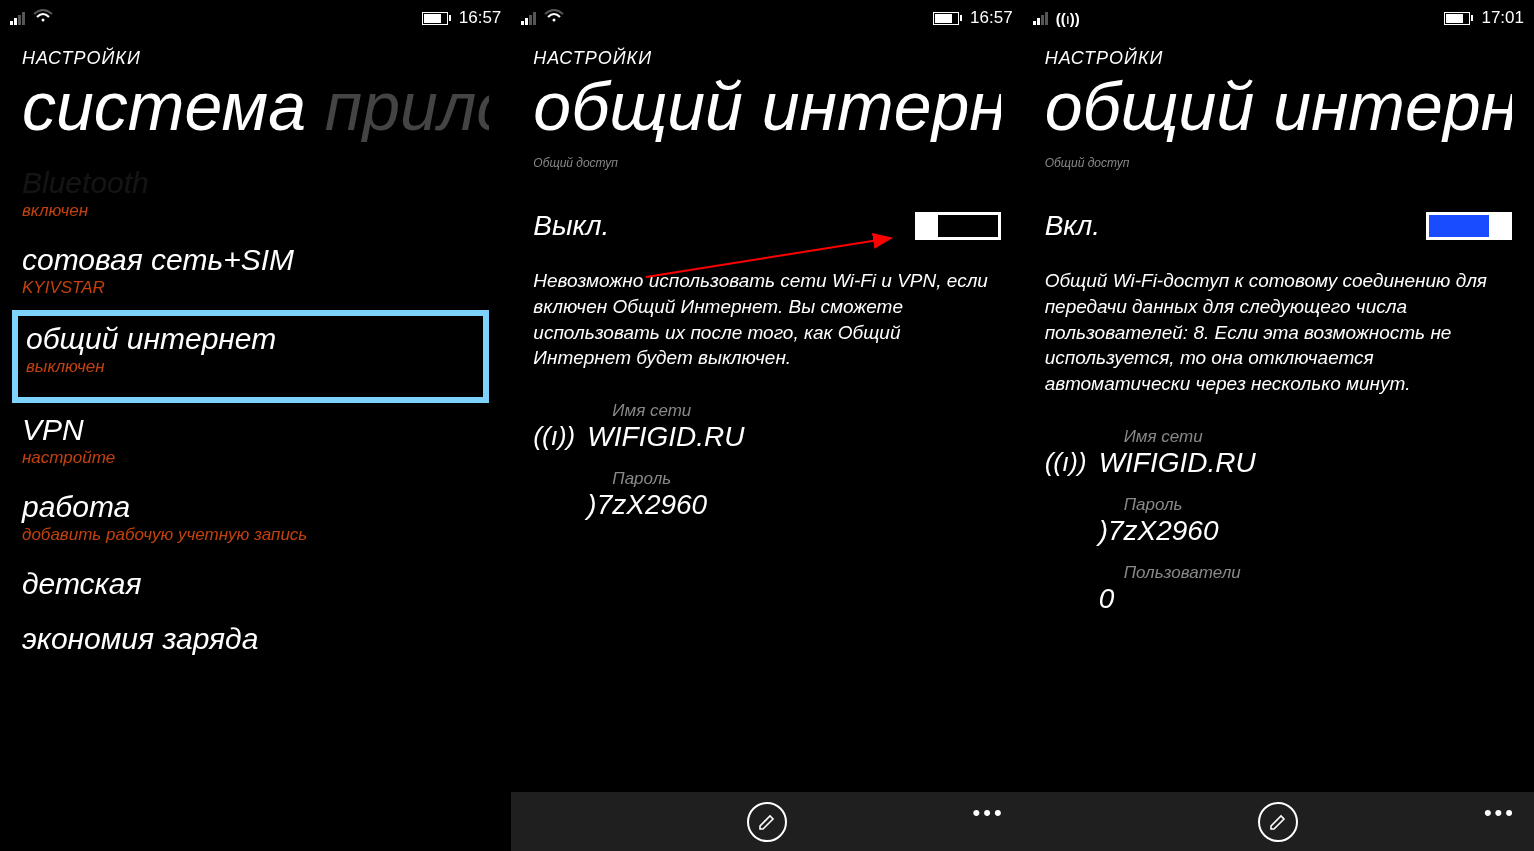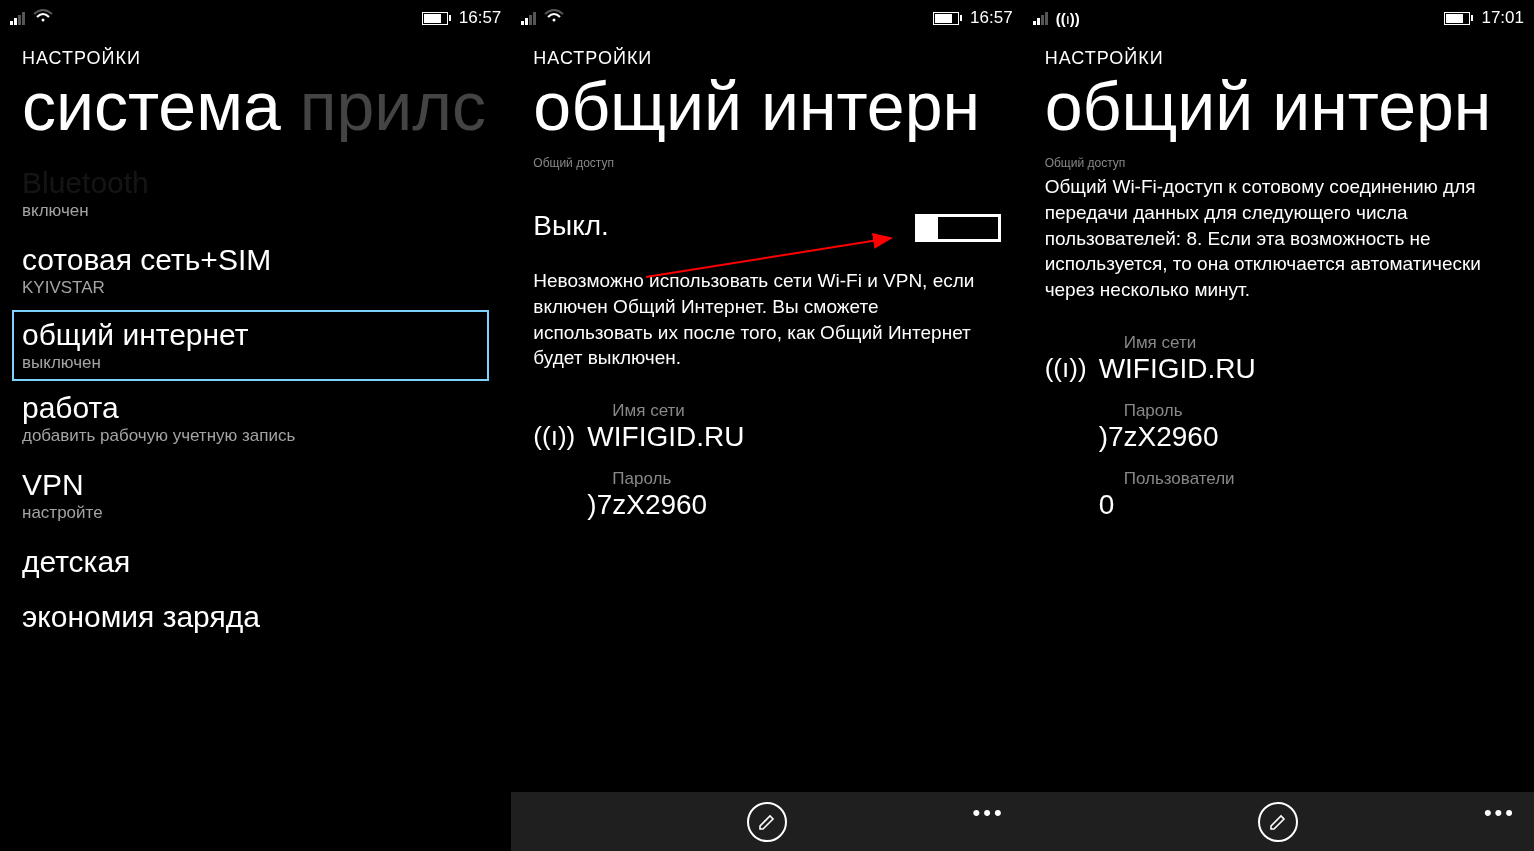--- a/index.html
+++ b/index.html
@@ -13,31 +13,31 @@
     .signal-icon span:nth-child(1){height:4px} .signal-icon span:nth-child(2){height:7px}
     .signal-icon span:nth-child(3){height:10px} .signal-icon span:nth-child(4){height:13px}
     .signal-icon.dim span:nth-child(3), .signal-icon.dim span:nth-child(4){ background:#555 }
     .wifi-icon svg { stroke:#fff; fill:none; }
     .wifi-icon.dim svg .arc3 { stroke:#555; }
     .battery-icon { display:inline-flex; align-items:center; }
     .battery-icon .body { width:26px; height:13px; border:1.5px solid #fff; position:relative; }
     .battery-icon .fill { position:absolute; left:1px; top:1px; bottom:1px; width:17px; background:#fff; }
     .battery-icon .tip { width:2px; height:6px; background:#fff; margin-left:1px; }
     .time { font-size:17px; }
-    .content { padding:18px 22px 0 22px; }
+    .content { padding:18px 22px 0 22px;font-style:italic; }
     .section-label { font-size:18px; letter-spacing:1px; text-transform:uppercase; margin-bottom:2px; }
     .page-title { font-size:68px; white-space:nowrap; overflow:hidden; font-weight:200; line-height:1.05; margin-bottom:14px; }
     .pt-dim { color:#444; }
     .list-item { padding:10px 0 12px 0; }
     .list-item .title { font-size:30px; line-height:1.1; }
-    .list-item .sub { font-size:17px; color:#a3a3a3; margin-top:2px; }
+    .list-item .sub { font-size:17px; color:#c2410c; margin-top:2px; }
     .list-item.cut .title { color:#fff; opacity:.08; }
-    .list-item.hl { border:2px solid #7dd3fc; padding:6px 8px 6px 8px; margin-left:-10px; }
+    .list-item.hl { border:6px solid #7dd3fc; padding:6px 8px 20px 8px; margin-left:-10px; }
     .field-label { font-size:12px; color:#888; margin-bottom:4px; }
-    .toggle-row { display:flex; justify-content:space-between; align-items:flex-end; margin-bottom:26px;margin-top:40px; }
+    .toggle-row { display:flex; justify-content:space-between; align-items:center; margin-bottom:26px;margin-top:40px; }
     .toggle-state { font-size:28px; }
     .toggle { width:86px; height:28px; border:3px solid #fff; position:relative; cursor:pointer; }
     .toggle.off .thumb { position:absolute; left:0; top:0; bottom:0; width:20px; background:#fff; }
     .toggle.on { border:3px solid #fff; }
     .toggle.on::before { content:""; position:absolute; left:0; top:0; bottom:0; right:20px; background:#1a4cff; }
     .toggle.on .thumb { position:absolute; right:0; top:0; bottom:0; width:20px; background:#fff; }
     .info-text { font-size:19px; line-height:1.35; margin-bottom:30px; }
     .net-row { display:flex; gap:18px; margin-bottom:20px; }
     .broadcast-icon { width:36px; font-size:26px; font-weight:400; padding-top:20px; }
     .net-fields .title { font-size:17px; color:#888;margin-left:25px; }
@@ -87,26 +87,26 @@
     </div>
     <div class="list-item">
       <div class="title">сотовая сеть+SIM</div>
       <div class="sub">KYIVSTAR</div>
     </div>
     <div class="list-item hl">
       <div class="title">общий интернет</div>
       <div class="sub">выключен</div>
     </div>
     <div class="list-item">
+      <div class="title">VPN</div>
+      <div class="sub">настройте</div>
+    </div>
+    <div class="list-item">
       <div class="title">работа</div>
       <div class="sub">добавить рабочую учетную запись</div>
-    </div>
-    <div class="list-item">
-      <div class="title">VPN</div>
-      <div class="sub">настройте</div>
     </div>
     <div class="list-item">
       <div class="title">детская</div>
     </div>
     <div class="list-item">
       <div class="title">экономия заряда</div>
     </div>
   </div>
 </div>
 
@@ -200,20 +200,26 @@
           <span class="tip"></span>
         </span>
       <span class="time">17:01</span>
     </div>
   </div>
   <div class="content">
     <div class="section-label">НАСТРОЙКИ</div>
     <div class="page-title">общий интерн</div>
 
     <div class="field-label">Общий доступ</div>
+    <div class="toggle-row">
+      <div class="toggle-state">Вкл.</div>
+      <div class="toggle on">
+          <div class="thumb"></div>
+        </div>
+    </div>
 
     <div class="info-text">Общий Wi-Fi-доступ к сотовому соединению для передачи данных для следующего числа пользователей: 8. Если эта возможность не используется, то она отключается автоматически через несколько минут.</div>
 
     <div class="net-row">
       <div class="broadcast-icon">((<b>ı</b>))</div>
       <div class="net-fields">
         <div class="title">Имя сети</div>
         <div class="val">WIFIGID.RU</div>
         <div class="title">Пароль</div>
         <div class="val">)7zX2960</div>

